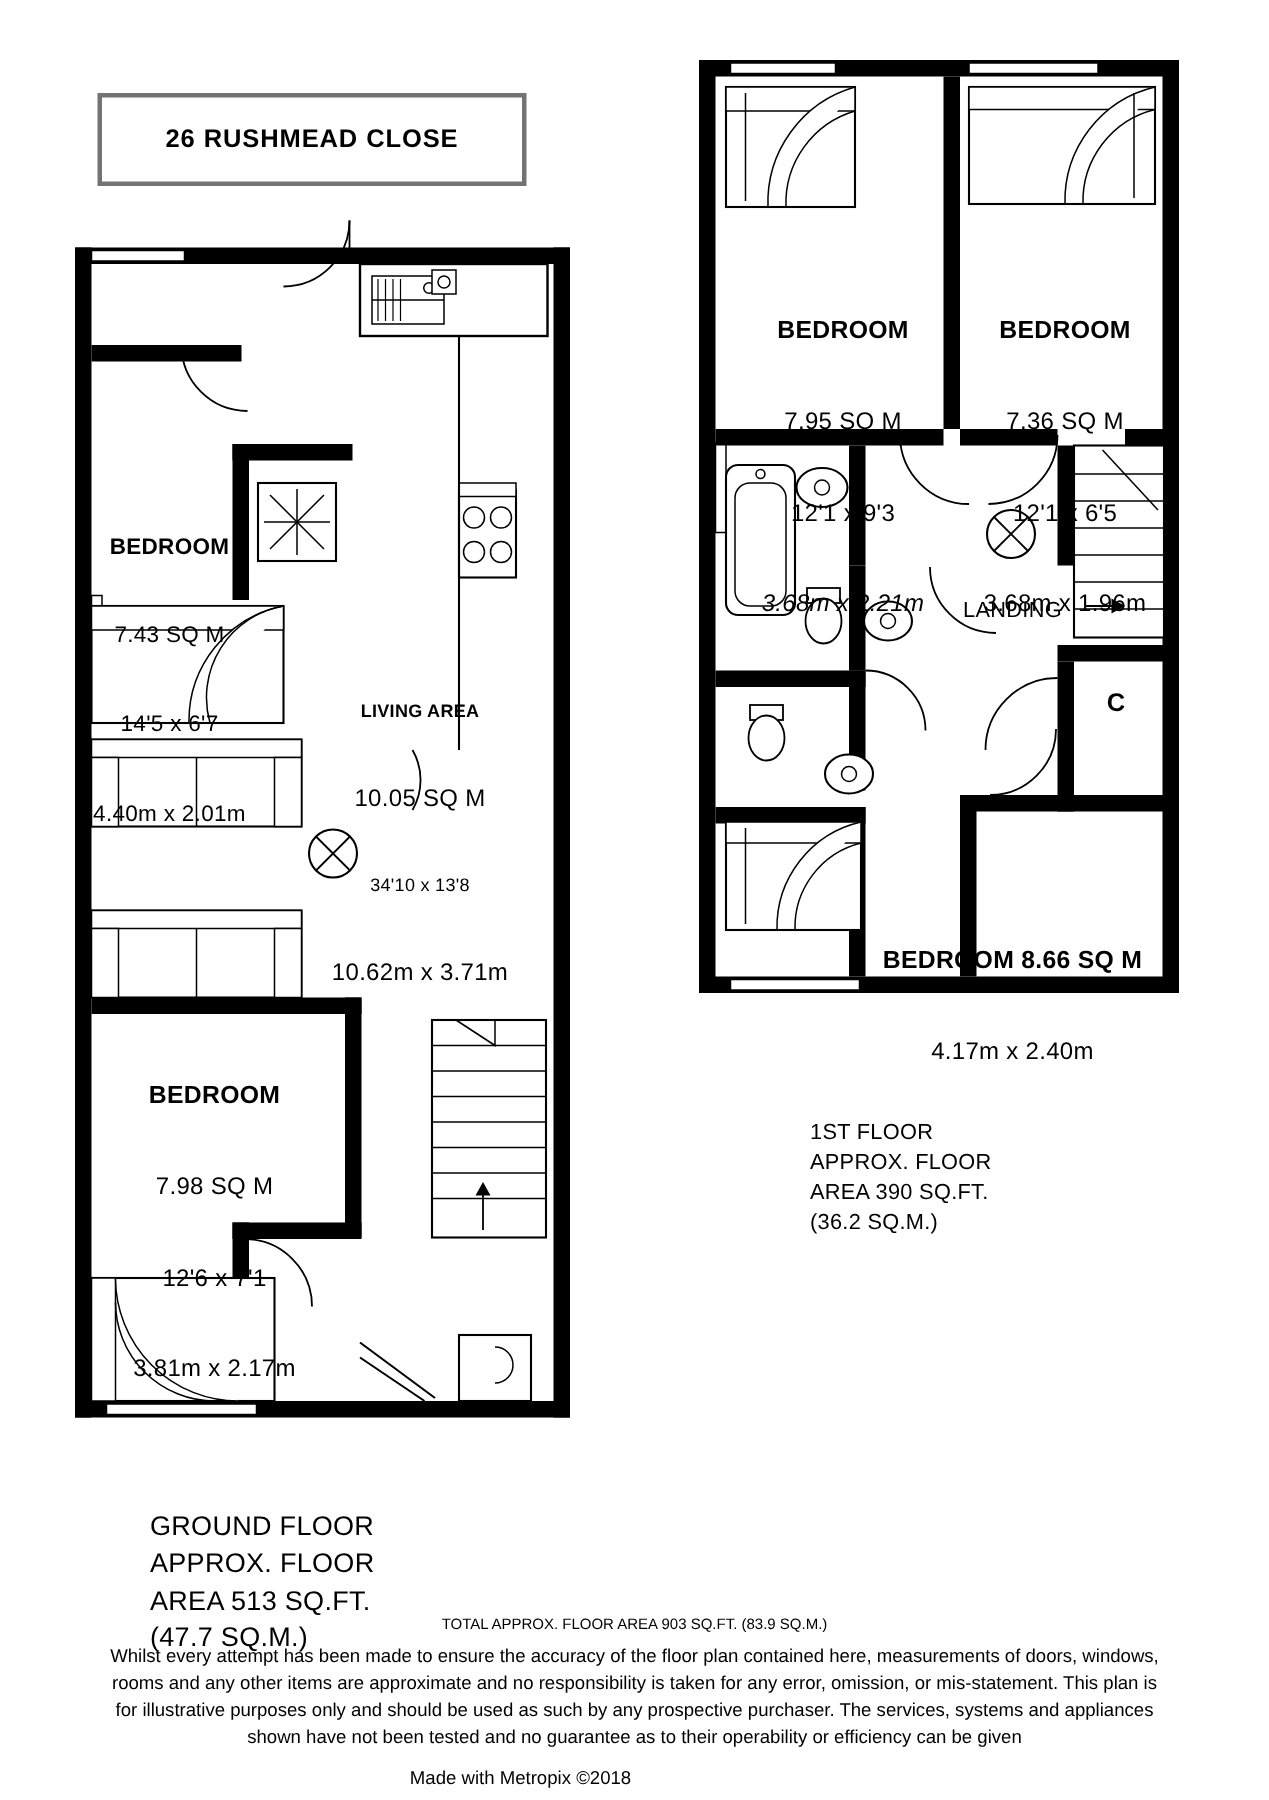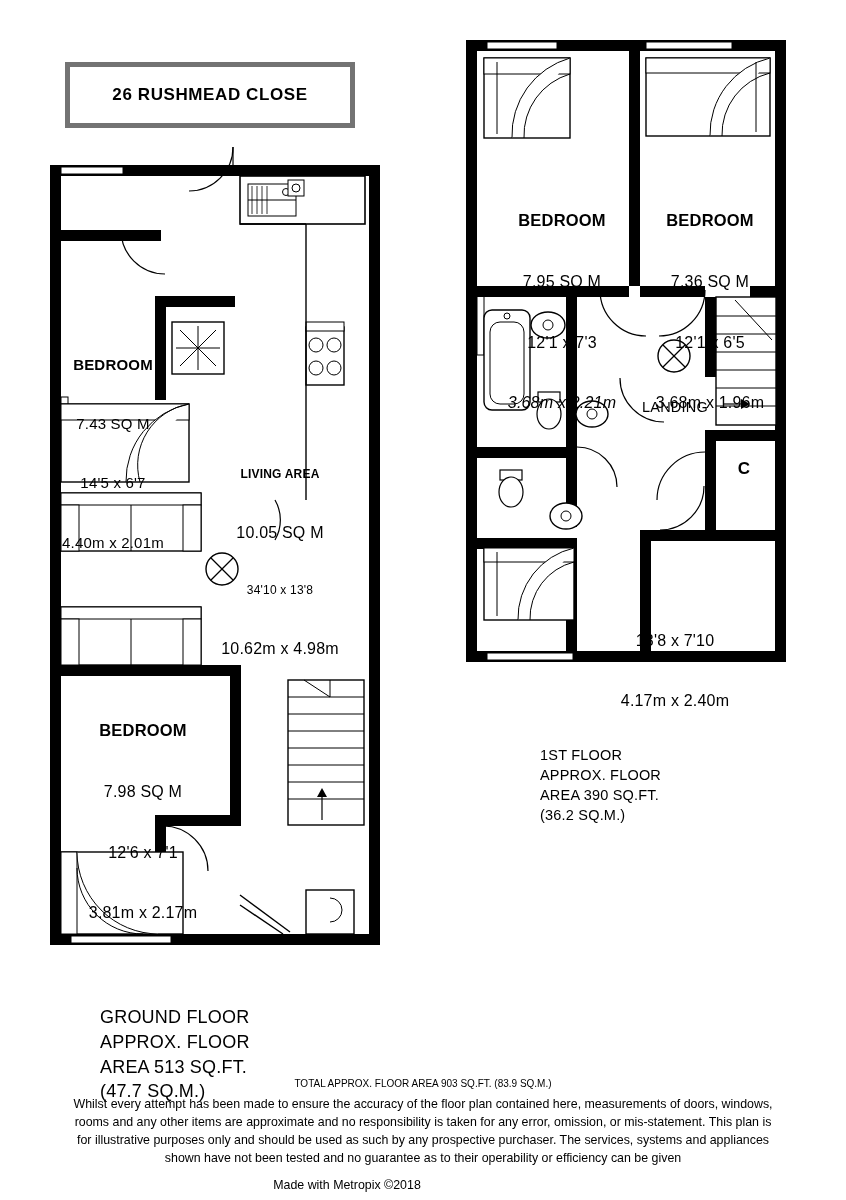--- a/index.html
+++ b/index.html
@@ -25,21 +25,21 @@
     position: absolute;
     text-align: center;
     line-height: 1.32;
     white-space: pre;
     font-size: 15px;
     letter-spacing: 0.2px;
   }
   .label.bold { font-weight: bold; }
   .title-box {
     position: absolute;
-    border: 5px solid #737373;
+    border: 3px solid #737373;
     background: #fff;
     display: flex;
     align-items: center;
     justify-content: center;
     font-weight: bold;
     font-size: 17px;
     letter-spacing: 0.6px;
   }
   .room-name { font-weight: bold; }
   .disclaimer {
@@ -328,51 +328,51 @@
   <div class="room-name">BEDROOM</div>
   <div>7.43 SQ M</div>
   <div>14'5 x 6'7</div>
   <div>4.40m x 2.01m</div>
 </div>
 
 <div class="label" style="left:196px; top:427px; width:168px;">
   <div class="room-name" style="font-size:12px;">LIVING AREA</div>
   <div style="font-size:16px;">10.05 SQ M</div>
   <div style="font-size:12px;">34'10 x 13'8</div>
-  <div style="font-size:16px;">10.62m x 4.98m</div>
+  <div style="font-size:16px;">10.62m x 3.71m</div>
 </div>
 
 <div class="label" style="left:48px; top:680px; width:190px;">
   <div class="room-name" style="font-size:16.5px;">BEDROOM</div>
   <div style="font-size:16px;">7.98 SQ M</div>
   <div style="font-size:16px;">12'6 x 7'1</div>
   <div style="font-size:16px;">3.81m x 2.17m</div>
 </div>
 
 <div class="label" style="left:100px; top:1005px; width:250px; text-align:left; white-space:pre-line; font-size:18px; line-height:1.38;">GROUND FLOOR
 APPROX. FLOOR
 AREA 513 SQ.FT.
 (47.7 SQ.M.)</div>
 
 <div class="label" style="left:482px; top:170px; width:160px;">
   <div class="room-name" style="font-size:16.5px;">BEDROOM</div>
   <div style="font-size:16px;">7.95 SQ M</div>
-  <div style="font-size:16px;">12'1 x 7'3</div>
+  <div style="font-size:16px;">12'1 x 9'3</div>
   <div style="font-size:16px;font-style:italic;">3.68m x 2.21m</div>
 </div>
 
 <div class="label" style="left:630px; top:170px; width:160px;">
   <div class="room-name" style="font-size:16.5px;">BEDROOM</div>
   <div style="font-size:16px;">7.36 SQ M</div>
   <div style="font-size:16px;">12'1 x 6'5</div>
   <div style="font-size:16px;">3.68m x 1.96m</div>
 </div>
 
 <div class="label" style="left:555px; top:590px; width:240px;">
-  <div style="font-size:16px;">13'8 x 7'10</div>
+  <div class="room-name" style="font-size:16.5px;">BEDROOM 8.66 SQ M</div>
   <div style="font-size:16px;">4.17m x 2.40m</div>
 </div>
 
 <div class="label" style="left:630px; top:398px; width:90px; font-size:14.5px;">LANDING</div>
 
 <div class="label bold" style="left:726px; top:458px; width:36px; font-size:17px;">C</div>
 
 <div class="label" style="left:540px; top:745px; width:250px; text-align:left; white-space:pre-line; font-size:14.5px; line-height:1.38;">1ST FLOOR
 APPROX. FLOOR
 AREA 390 SQ.FT.

